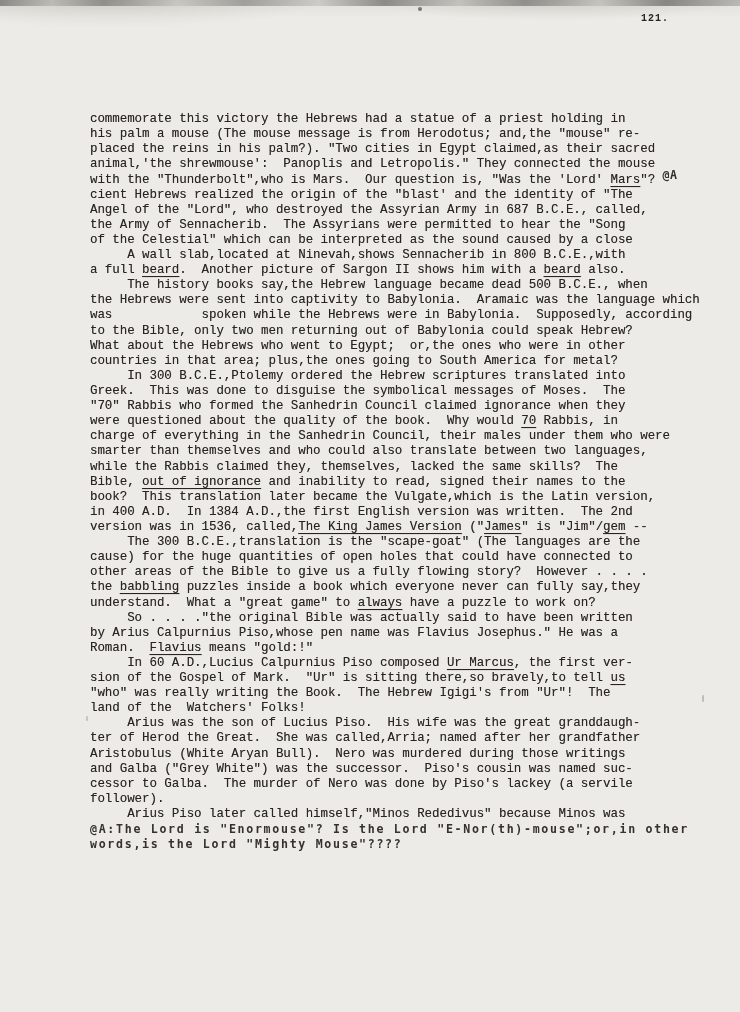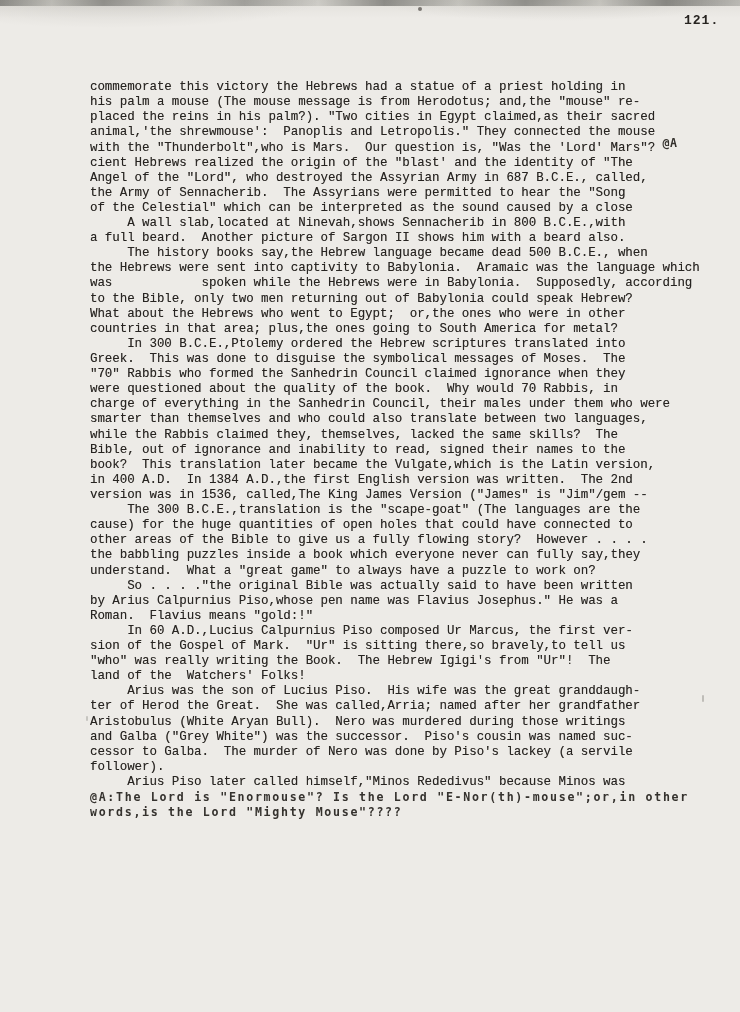--- a/index.html
+++ b/index.html
@@ -38,36 +38,37 @@
     position: absolute;
     background: #55524c;
     border-radius: 50%;
   }
   .speck.s1 { left: 418px; top: 7px;  width: 4px; height: 4px; opacity: 0.75; }
   .speck.s2 { left: 702px; top: 695px; width: 2px; height: 7px; opacity: 0.30; border-radius: 1px; }
   .speck.s3 { left: 86px;  top: 716px; width: 2px; height: 5px; opacity: 0.25; border-radius: 1px; }
   .page-number {
     position: absolute;
     top: 13px;
-    left: 684px;
-    font-size: 13px;
+    left: 641px;
+    font-size: 10px;
     letter-spacing: 1px;
     font-weight: 600;
   }
   .doc {
     position: absolute;
     left: 90px;
-    top: 80px;
+    top: 112px;
     width: 650px;
     font-size: 12.4px;
     line-height: 15.12px;
     text-shadow: 0.2px 0.2px 0.5px rgba(45,40,35,0.45);
   }
   .line { white-space: pre; height: 15.12px; }
   .seg-u {
+    text-decoration: underline;
     text-decoration-thickness: 1.2px;
     text-underline-offset: 2.6px;
     text-decoration-skip-ink: none;
     text-align: center;
   }
   .seg-alt {
     font-family: "DejaVu Sans Mono", monospace;
     font-weight: 700;
     font-size: 11.6px;
     letter-spacing: 1.7px;

